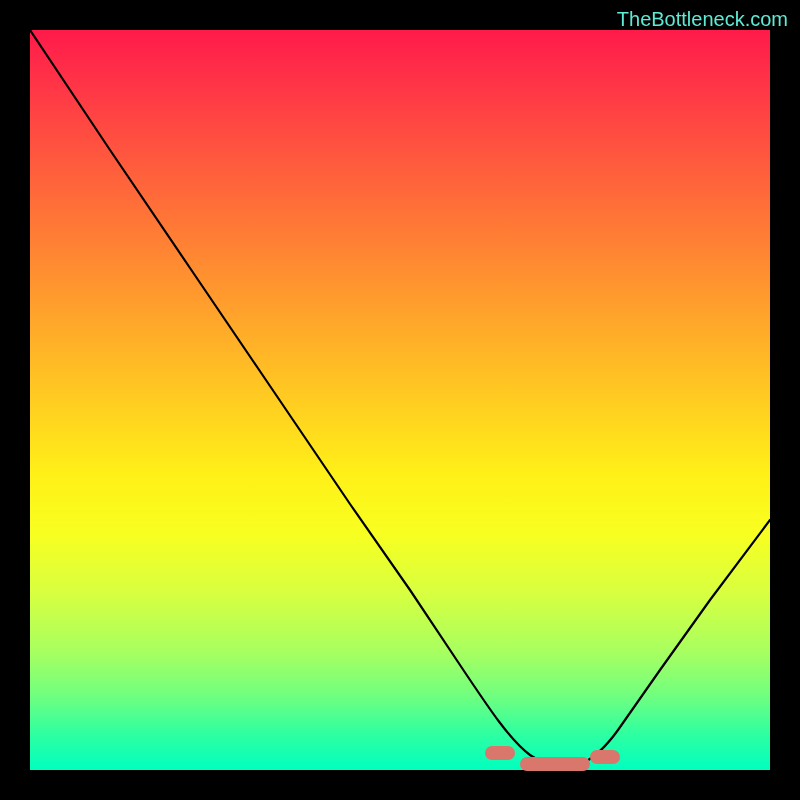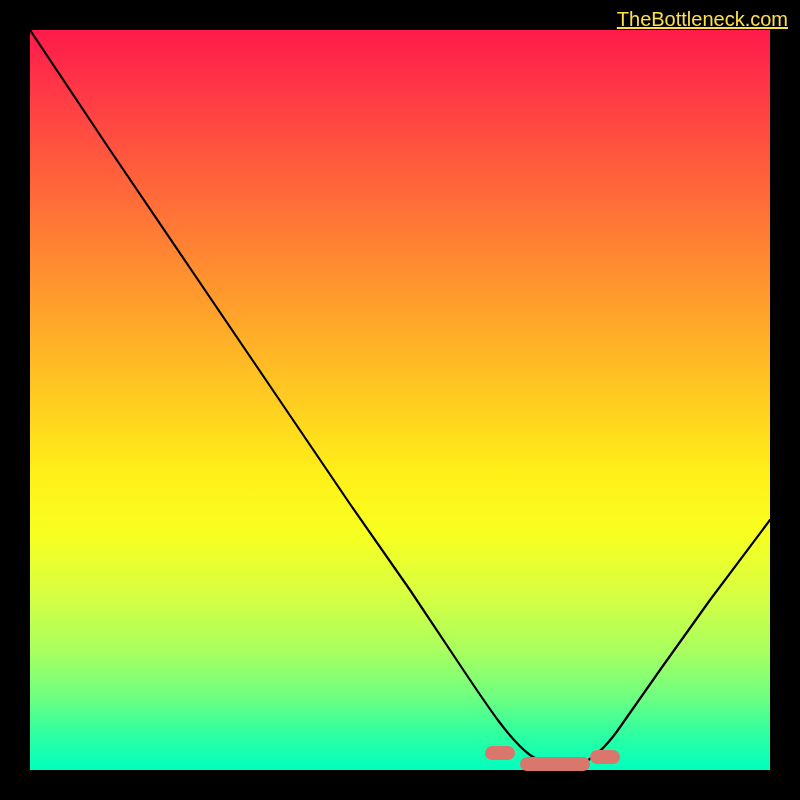--- a/index.html
+++ b/index.html
@@ -1,17 +1,17 @@
 <!DOCTYPE html>
 <html><head>
 <meta charset="utf-8">
 <style>
   * { margin: 0; padding: 0; box-sizing: border-box; }
   body { width: 800px; height: 800px; background: #000; position: relative; font-family: Arial, sans-serif; }
-  .watermark { position: absolute; top: 8px; right: 12px; color: #fde047; font-size: 20px; font-weight: 500; z-index: 10; text-decoration: underline; }
+  .watermark { position: absolute; top: 8px; right: 12px; color: #5eead4; font-size: 20px; font-weight: 500; z-index: 10; }
   .plot-area { position: absolute; top: 30px; left: 30px; width: 740px; height: 740px; }
   .gradient-bg { position: absolute; top: 0; left: 0; width: 100%; height: 100%;
     background: linear-gradient(to bottom,
       #ff1a4a 0%,
       #ff3048 6%,
       #ff5040 15%,
       #ff7038 24%,
       #ff9030 33%,
       #ffb028 42%,
       #ffd020 51%,

